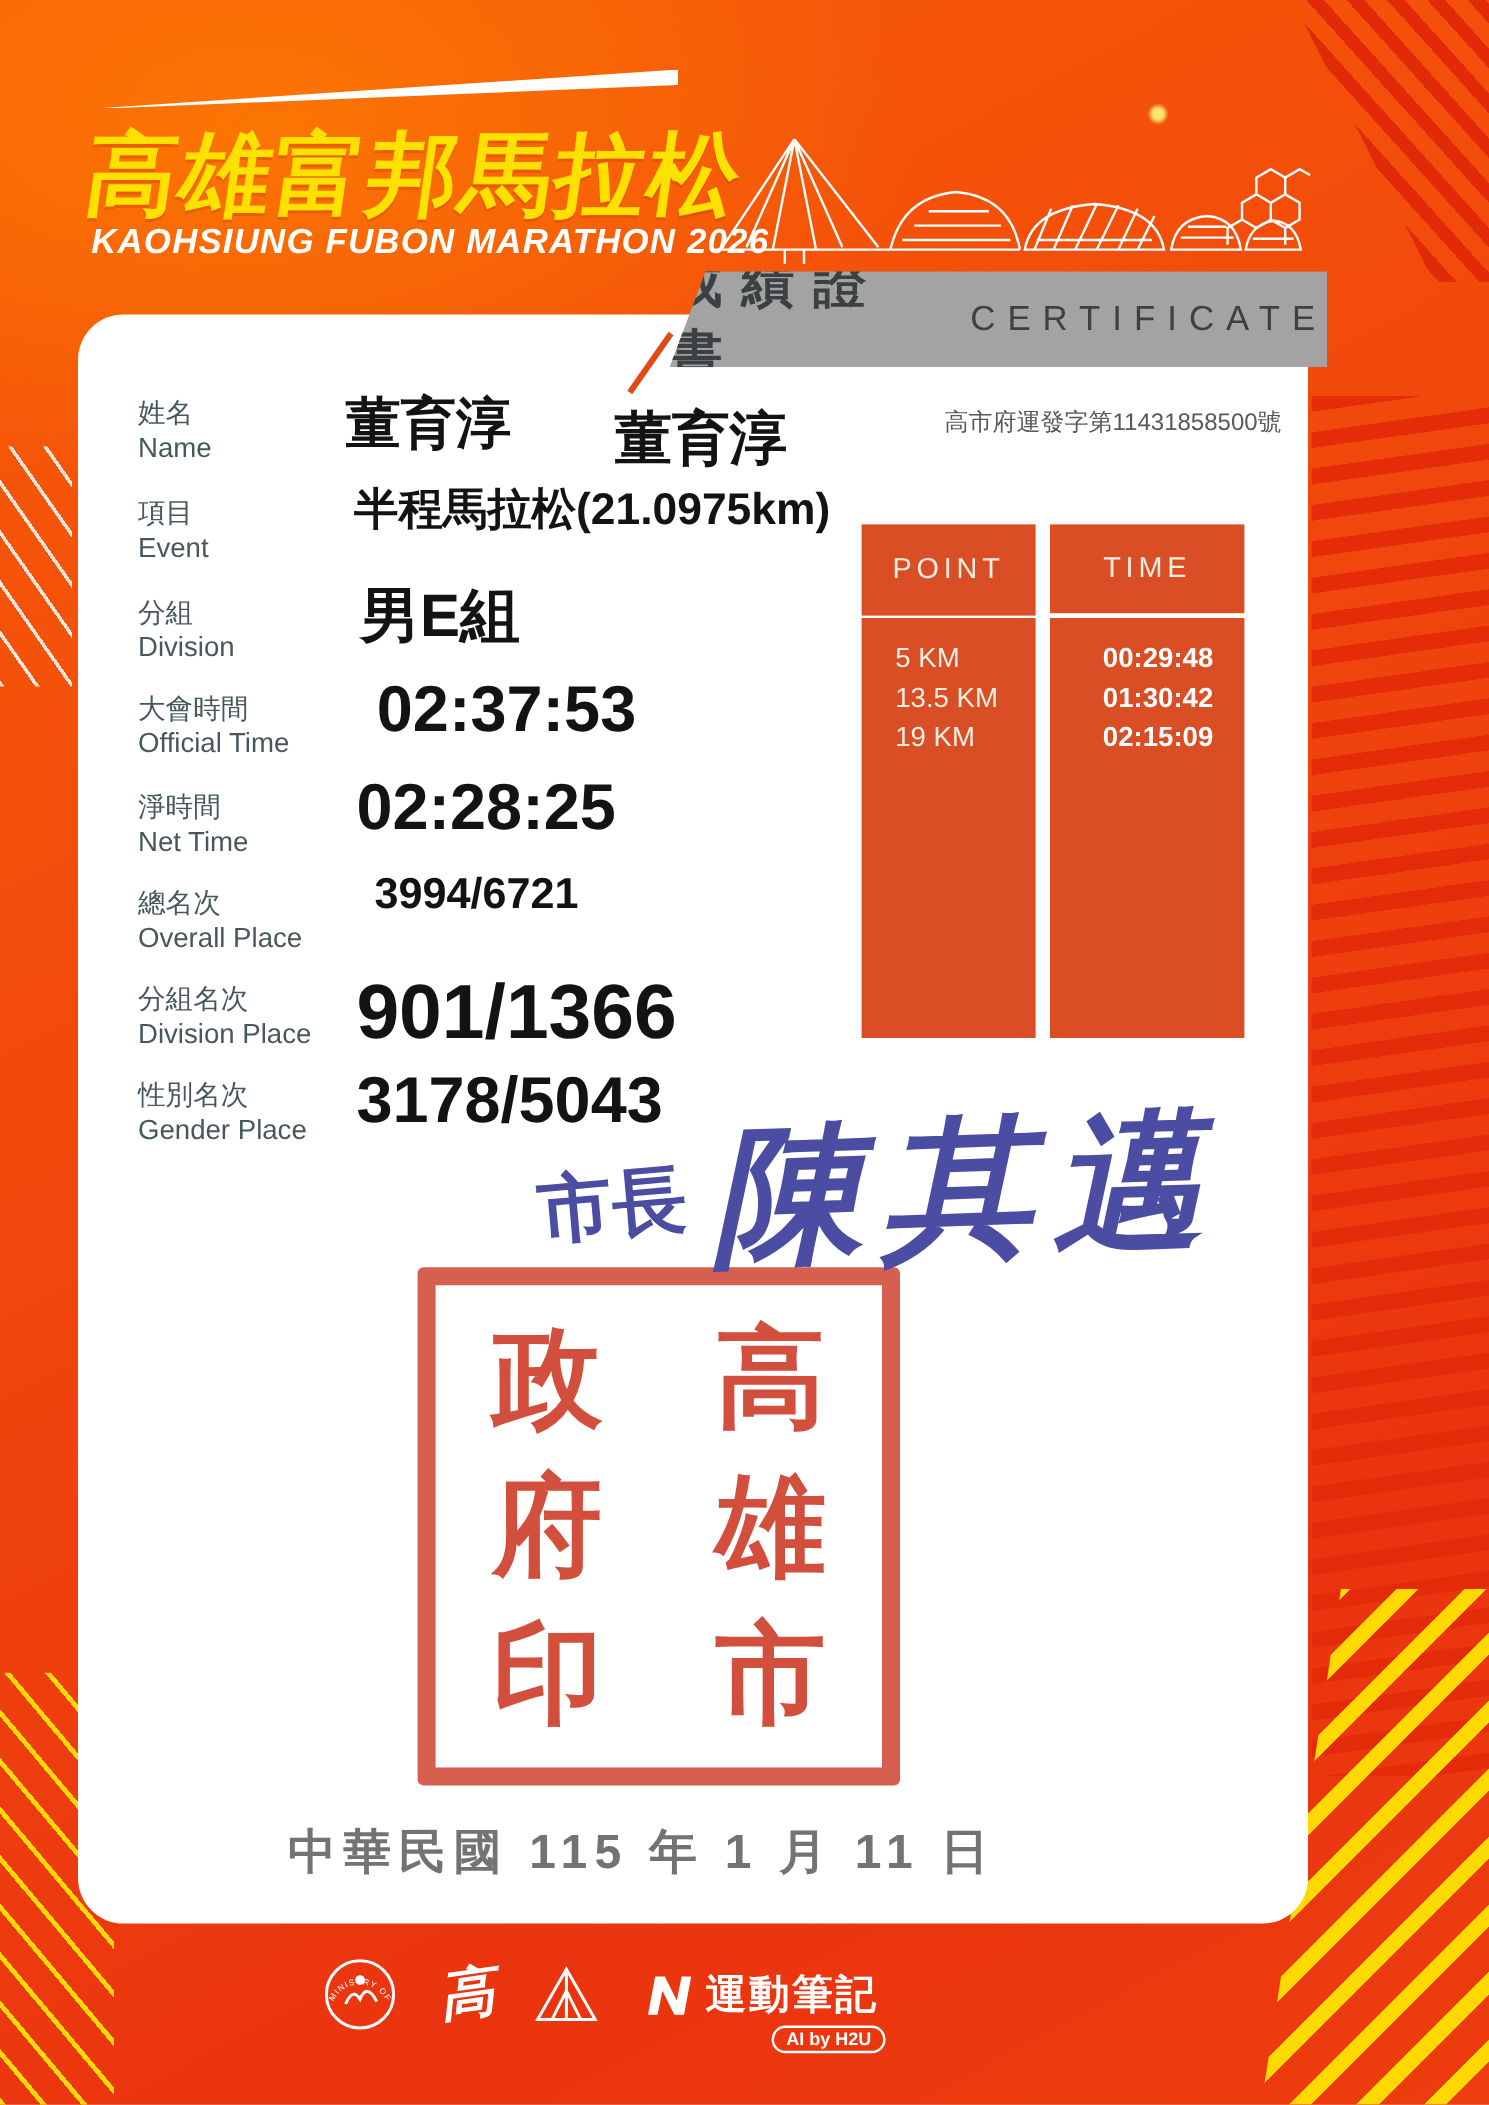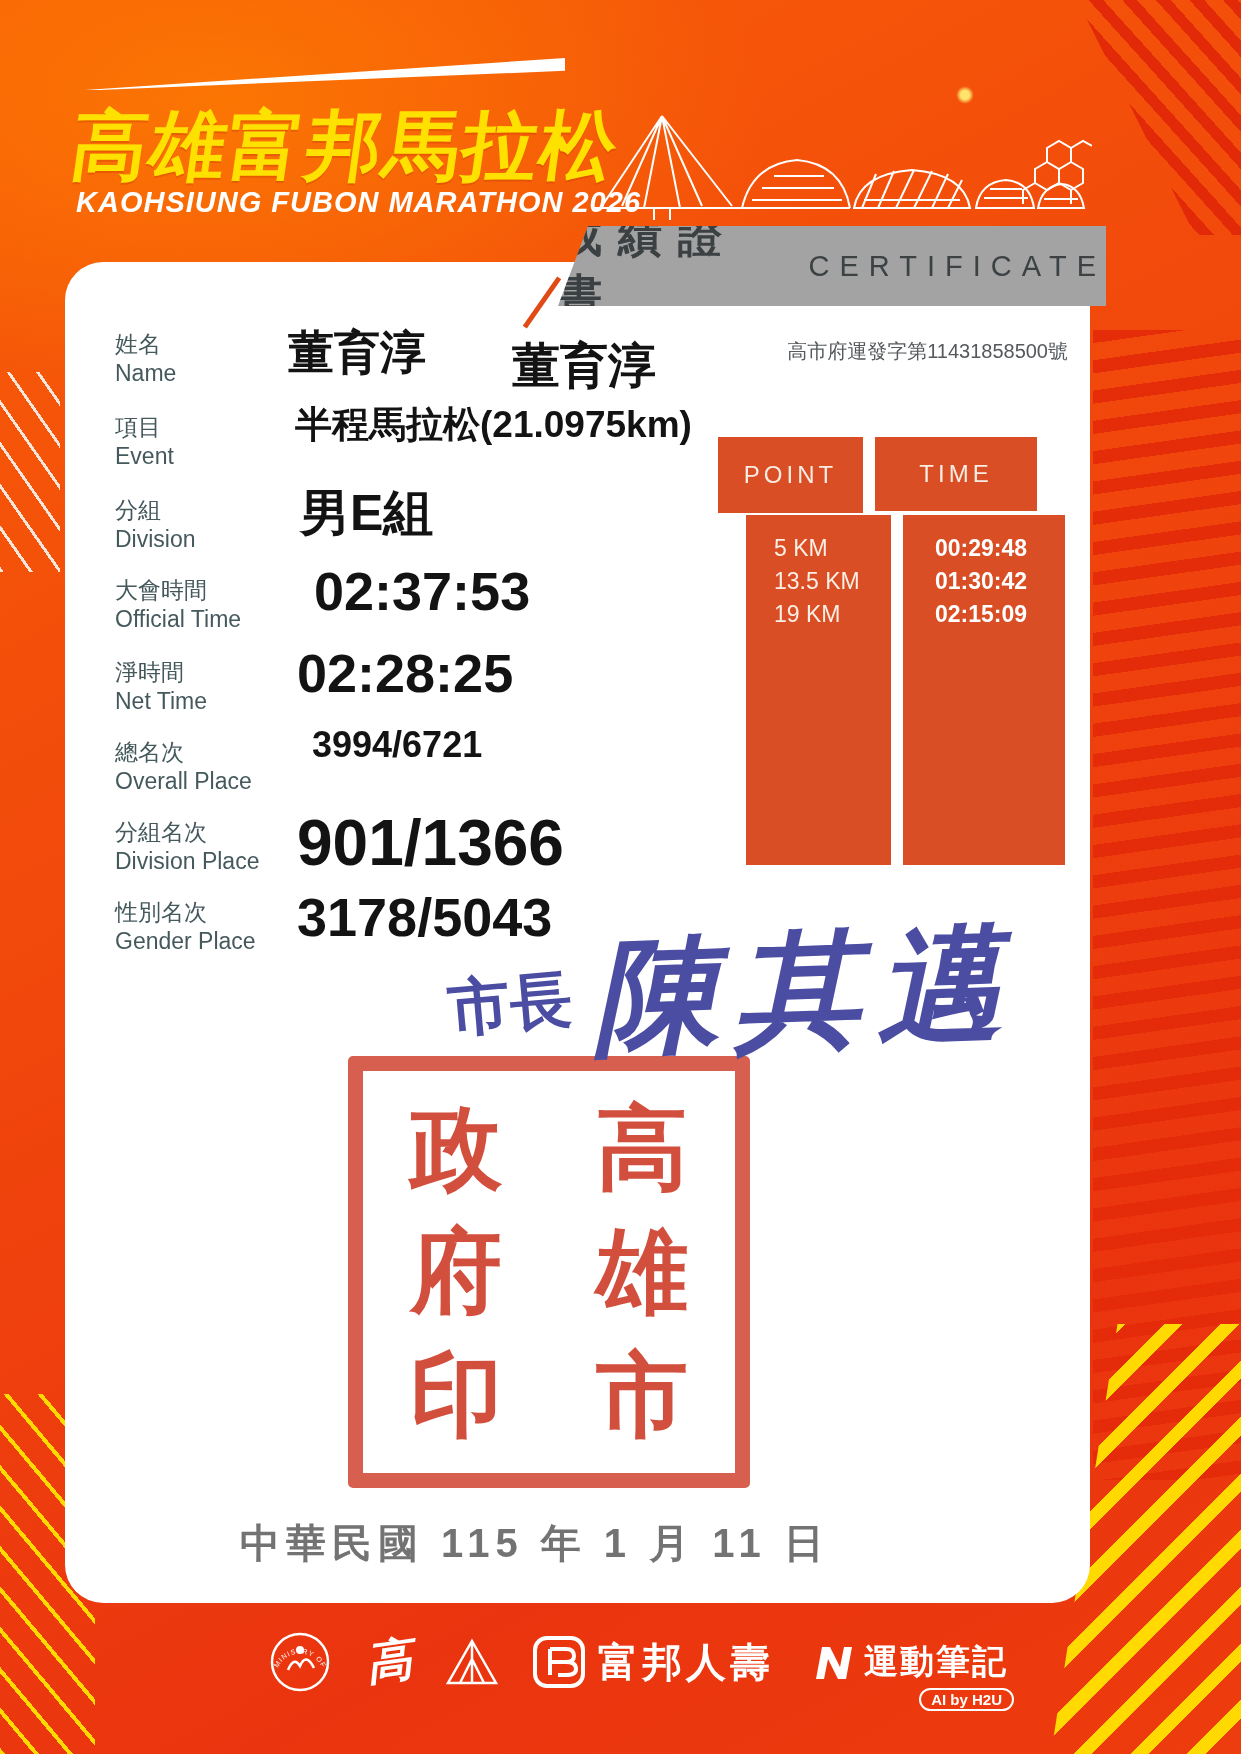--- a/index.html
+++ b/index.html
@@ -54,24 +54,24 @@
 
   
   .flabel{left:115px;width:200px;color:#45595d;font-size:23px;line-height:1.28;z-index:5;}
   .flabel .en{font-weight:400;}
   .fvalue{color:#131313;font-weight:800;z-index:5;white-space:nowrap;}
 
   
   .blk{background:#d94e24;z-index:5;}
   .blk-hd{display:flex;align-items:center;justify-content:center;
     color:#f8ede3;font-size:24px;letter-spacing:4px;font-weight:500;}
-  .blk-col{padding-top:20px;margin-left:28px;}
+  .blk-col{padding-top:20px;}
   .blk-row{height:33px;color:#faefe4;font-size:23px;}
   .pt .blk-row{padding-left:28px;}
-  .tm .blk-row{padding-left:32px;font-weight:700;color:#fff;}
+  .tm .blk-row{padding-left:44px;font-weight:700;color:#fff;}
 
   
   .sig{color:#4b4da2;font-family:"DejaVu Serif","Liberation Serif",serif;z-index:6;}
   .sig-prefix{left:448px;top:962px;font-size:62px;font-weight:700;transform:rotate(-5deg);}
   .sig-name{left:592px;top:908px;font-size:126px;font-weight:700;font-style:italic;
     letter-spacing:16px;transform:rotate(-2deg);}
   .seal{left:348px;top:1056px;width:372px;height:402px;z-index:5;
     border:15px solid rgba(204,50,30,.78);border-radius:5px;
     box-shadow:inset 0 0 0 2px rgba(255,255,255,.25), 0 0 0 2px rgba(255,255,255,.15);
     display:flex;flex-direction:row-reverse;justify-content:space-around;align-items:center;}
@@ -210,27 +210,20 @@
       </defs>
     <circle cx="32" cy="32" r="28" fill="none" stroke="#fff" stroke-width="2.5"></circle>
     <path d="M20 40 Q26 26 32 36 Q38 22 46 38" fill="none" stroke="#fff" stroke-width="2.5"></path>
     <circle cx="32" cy="20" r="4" fill="#fff"></circle>
     <text font-size="7" fill="#fff" letter-spacing="1"><textPath href="#cap">MINISTRY OF SPORTS</textPath></text>
   </svg>
   <div class="kh-script">高</div>
   <svg width="52" height="50" viewBox="0 0 52 50">
     <path d="M26 4 L50 46 L2 46 Z M26 4 L26 46 M14 46 L26 22 L38 46" fill="none" stroke="#fff" stroke-width="2.5"></path>
   </svg>
-  <div class="fubon-wrap">
-    <svg width="54" height="54" viewBox="0 0 54 54">
-      <rect x="3" y="3" width="48" height="48" rx="12" fill="none" stroke="#fff" stroke-width="4"></rect>
-      <path d="M18 14 L18 40 M18 14 L34 14 Q42 14 42 21 Q42 27 34 27 L18 27 M34 27 Q44 27 44 34 Q44 40 34 40 L26 40" fill="none" stroke="#fff" stroke-width="4"></path>
-    </svg>
-    <span class="fubon-label">富邦人壽</span>
-  </div>
   <div class="sn-wrap">
     <svg width="46" height="46" viewBox="0 0 46 46">
       <path d="M8 40 L14 8 L22 8 L32 28 L36 8 L44 8 L38 40 L30 40 L20 20 L16 40 Z" fill="#fff"></path>
     </svg>
     <span class="sn-label">運動筆記</span>
     <span class="ai-badge">AI by H2U</span>
   </div>
 </div>
 
 </body></html>

